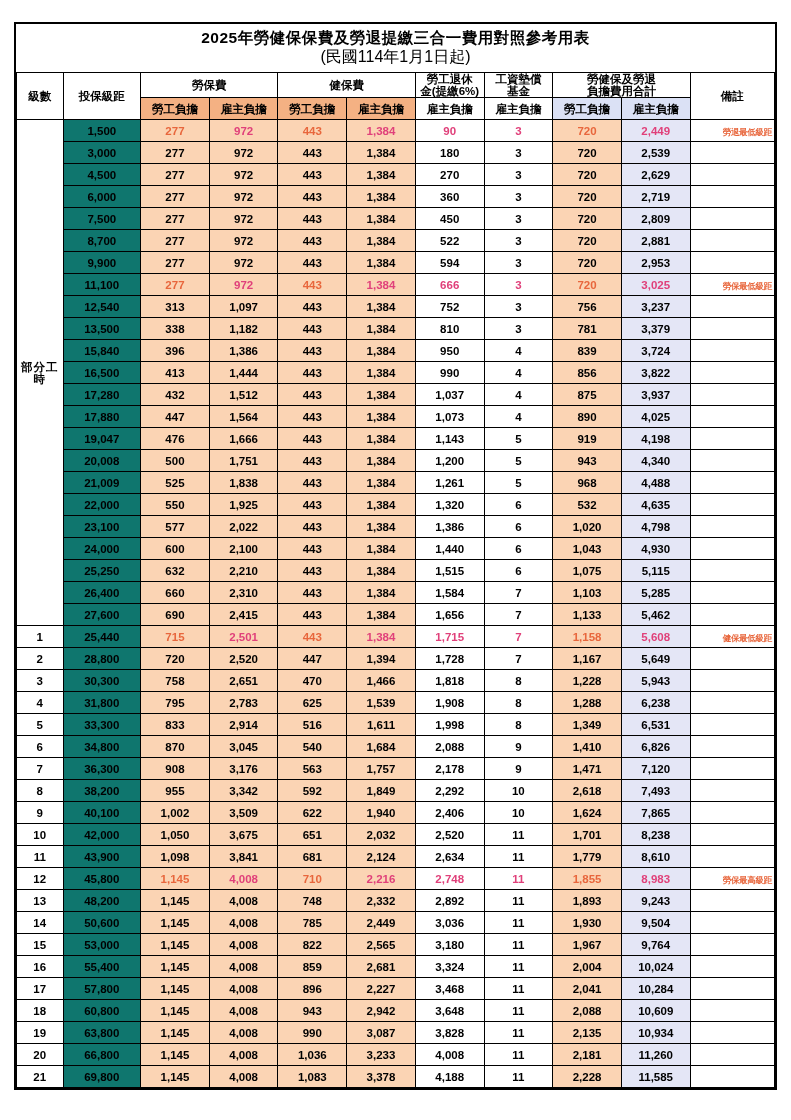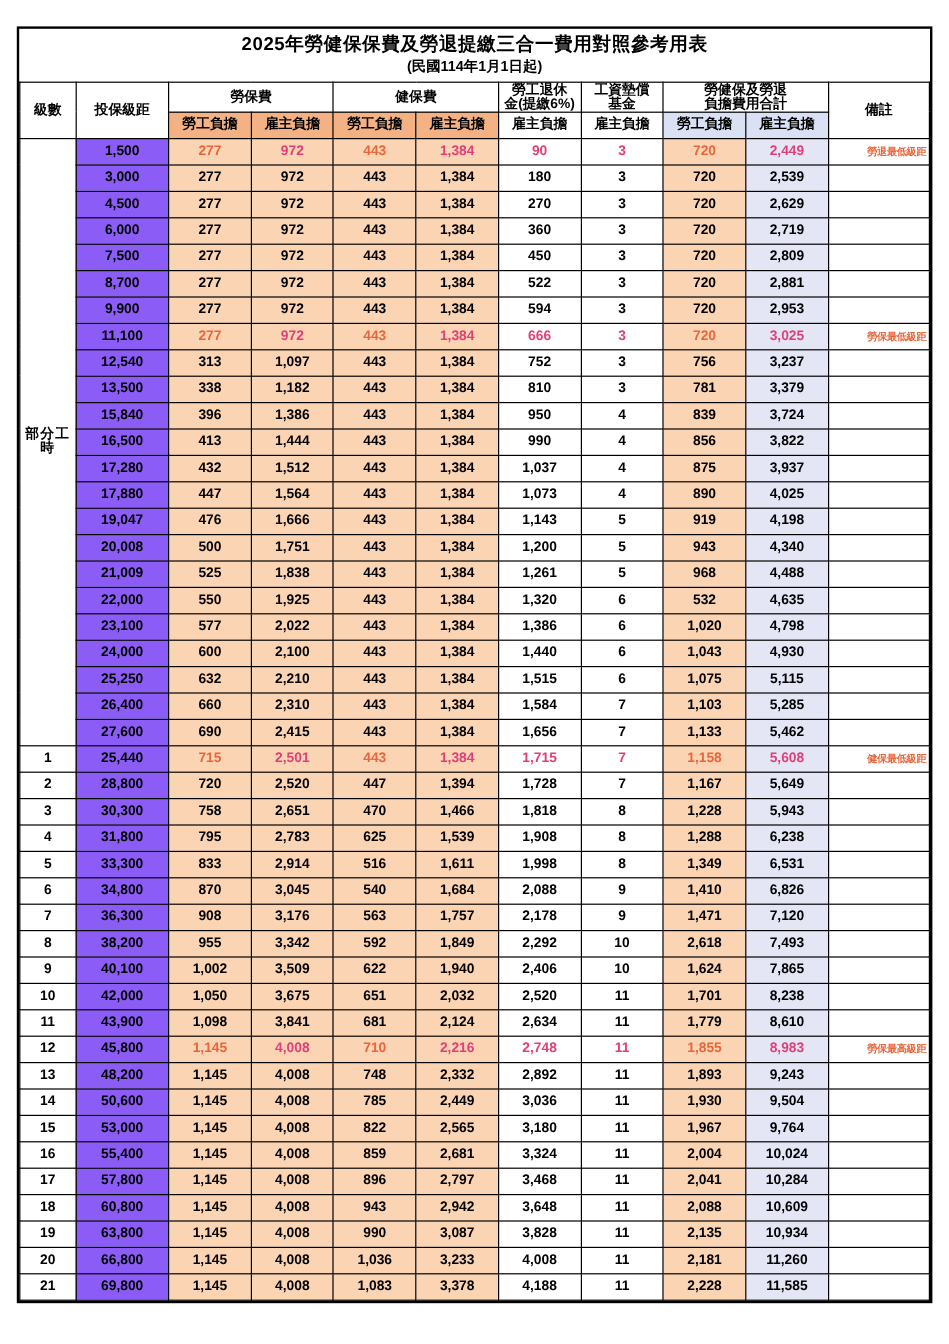--- a/index.html
+++ b/index.html
@@ -44,22 +44,22 @@
     border: none !important;
     padding: 6px 0 6px 0 !important;
     height: auto !important;
   }
   .title-main {
     font-size: 15.5px;
     font-weight: bold;
     letter-spacing: .5px;
   }
   .title-sub {
-    font-size: 12px;
-    font-weight: bold;
+    font-size: 16px;
+    font-weight: normal;
     margin-top: 3px;
   }
   
   .hdr {
     font-size: 12px;
     font-weight: bold;
     background: #ffffff;
   }
   .hdr-small {
     font-size: 10px;
@@ -78,21 +78,21 @@
   }
   .sub-blue {
     background: #dbe1f5;
     font-size: 10.5px;
     font-weight: bold;
   }
   
   .c-orange { background: #fbd4b4; }
   .c-white  { background: #ffffff; }
   .c-blue   { background: #e4e6f6; }
-  .c-plain  { background: #8b5cf6; margin-left: 44px; }
+  .c-plain  { background: #0f766e; margin-left: 44px; }
 
   .hl-orange-txt { color: #e8663c; }
   .hl-pink-txt   { color: #e0407a; }
   .hl-note {
     color: #e8663c;
     font-size: 8.5px;
     font-weight: bold;
     letter-spacing: -0.3px;
     padding-left: 30px;
   }
@@ -649,21 +649,21 @@
             <td class="c-orange">2,004</td>
             <td class="c-blue">10,024</td>
             <td class="note-cell"></td>
           </tr>
           <tr>
             <td>17</td>
             <td class="c-plain">57,800</td>
             <td class="c-orange">1,145</td>
             <td class="c-orange">4,008</td>
             <td class="c-orange">896</td>
-            <td class="c-orange">2,797</td>
+            <td class="c-orange">2,227</td>
             <td class="c-white">3,468</td>
             <td class="c-white">11</td>
             <td class="c-orange">2,041</td>
             <td class="c-blue">10,284</td>
             <td class="note-cell"></td>
           </tr>
           <tr>
             <td>18</td>
             <td class="c-plain">60,800</td>
             <td class="c-orange">1,145</td>

